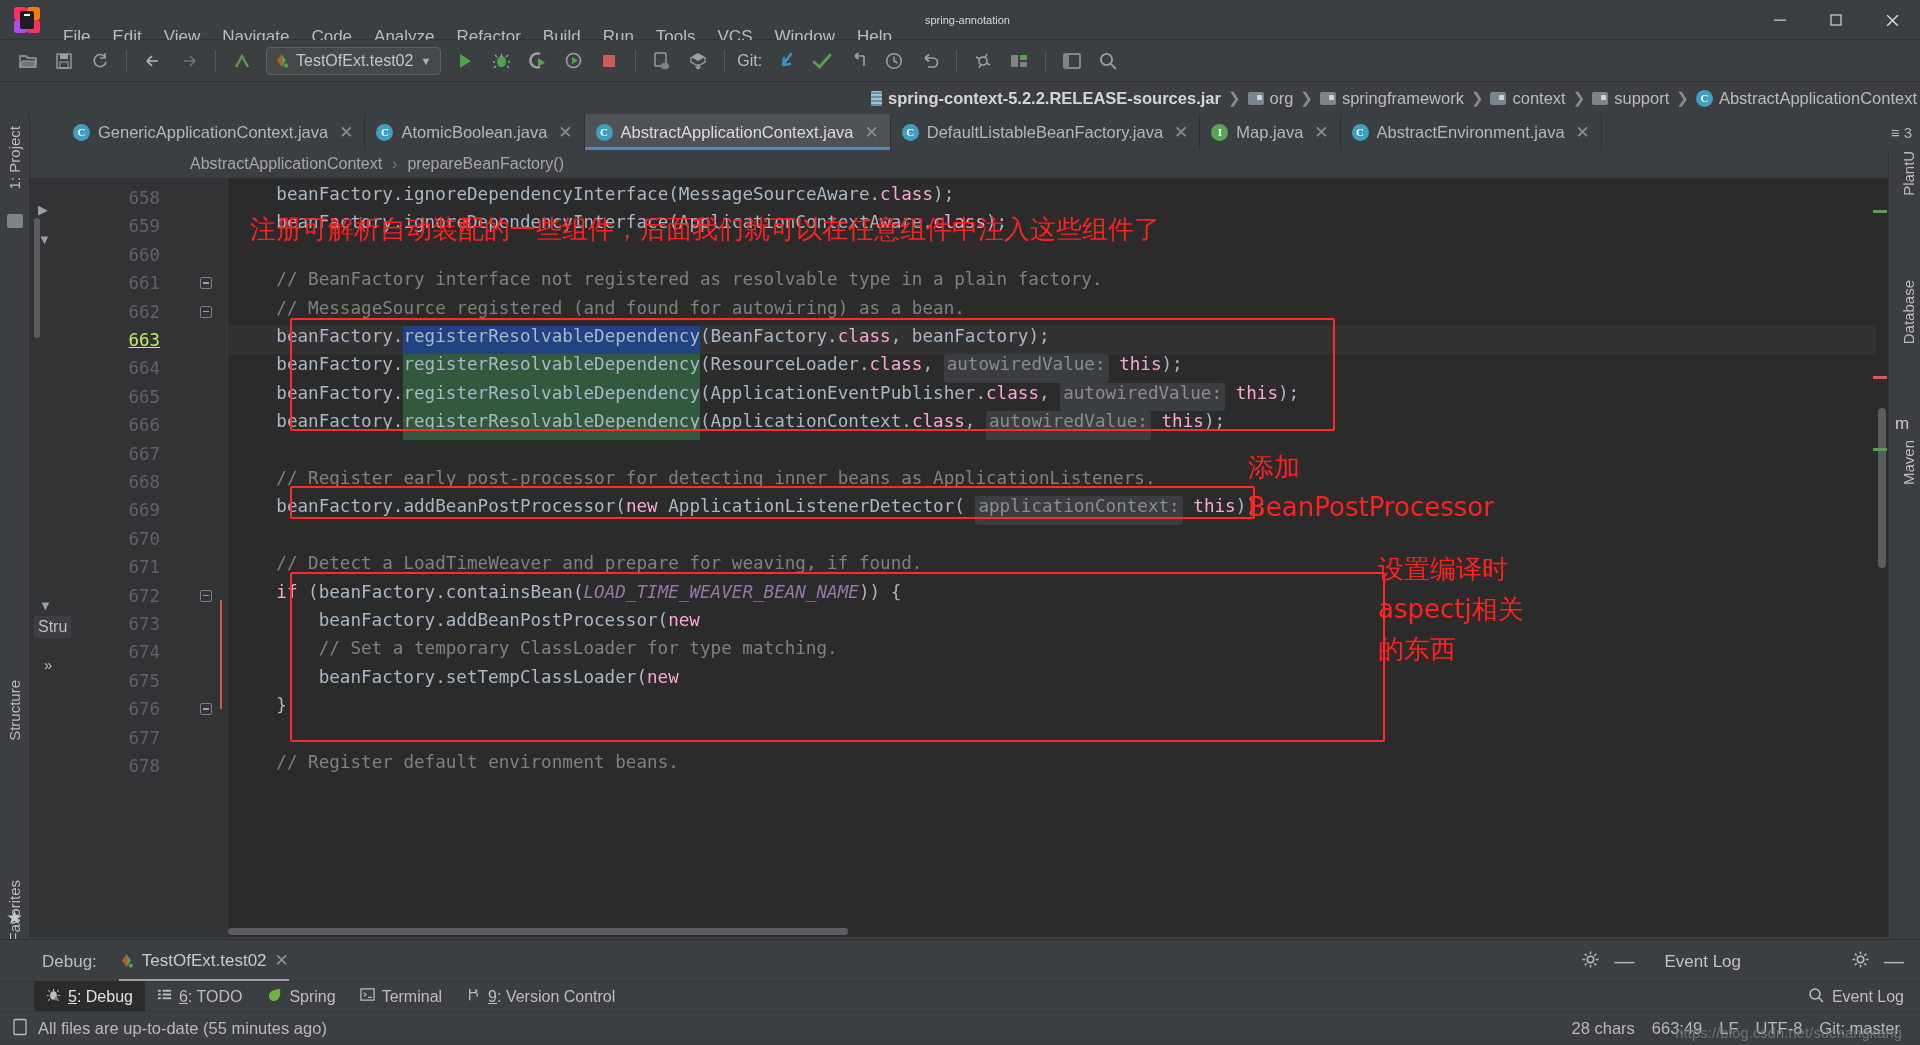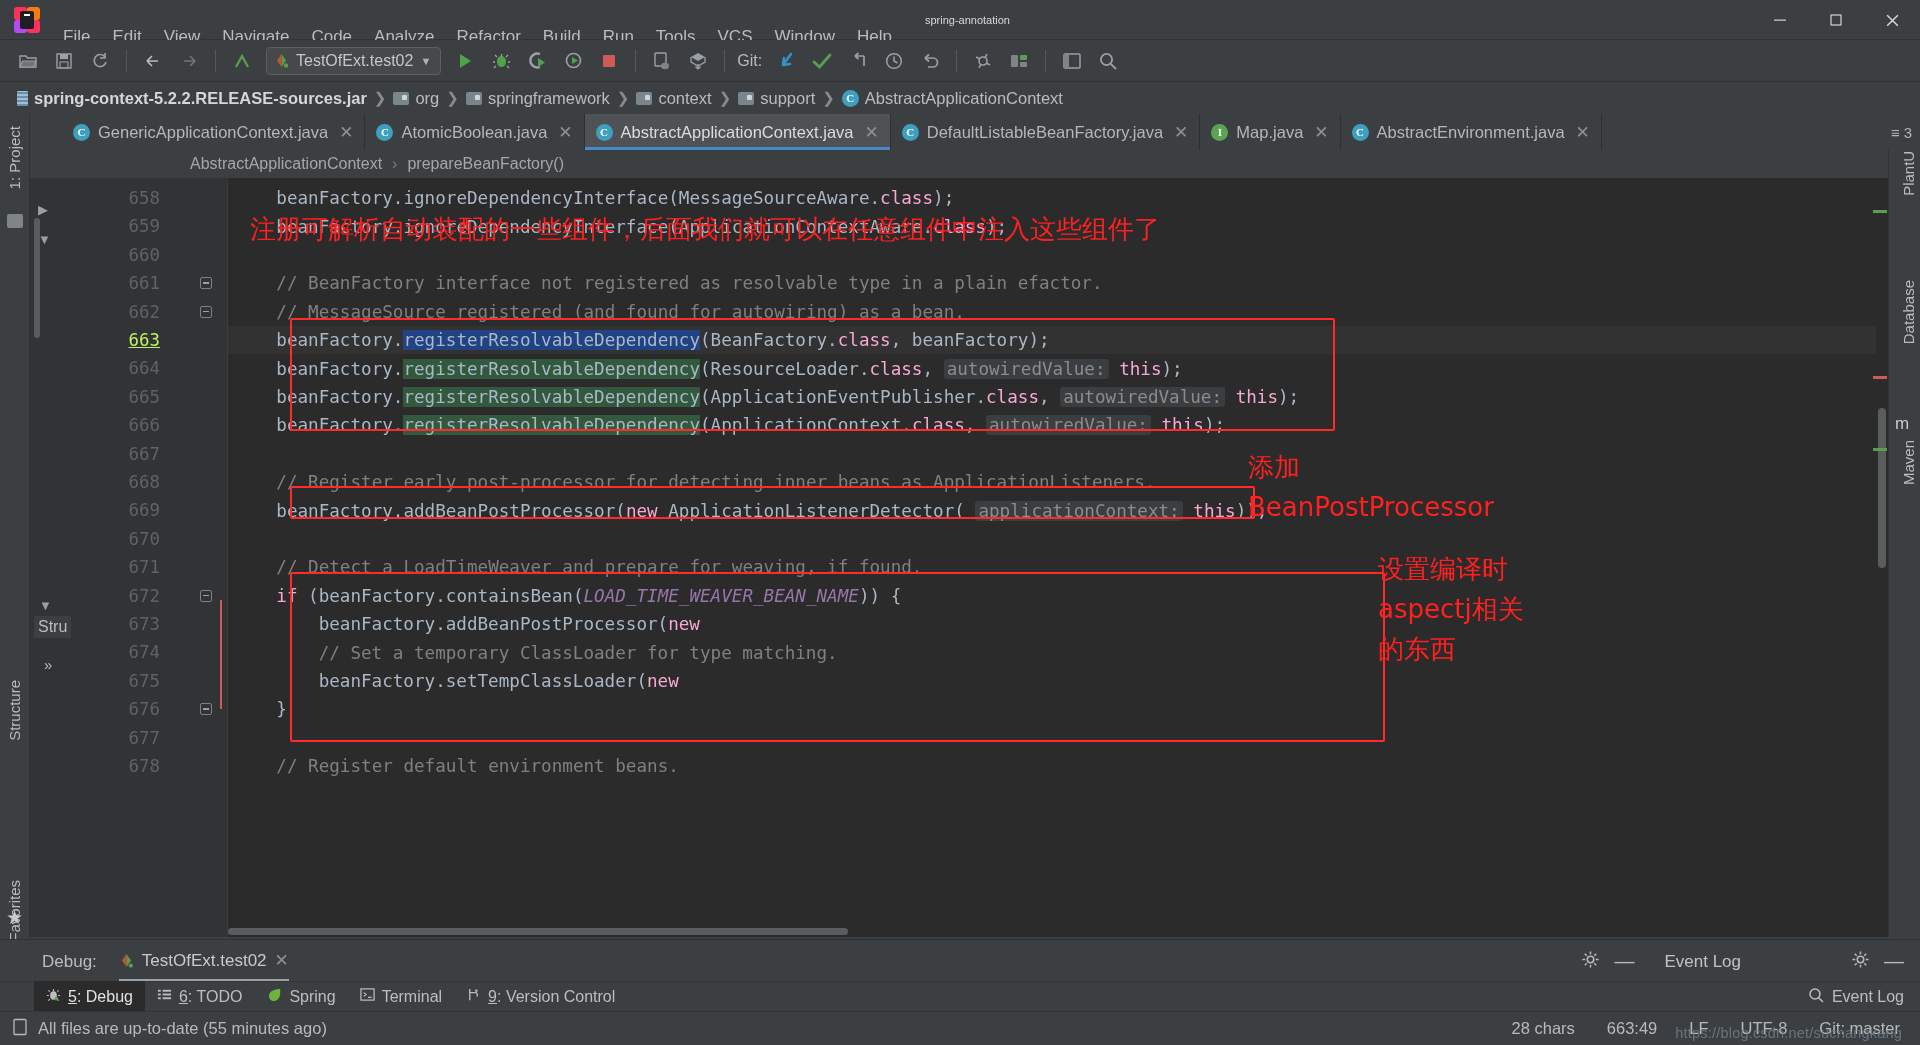--- a/index.html
+++ b/index.html
@@ -67,21 +67,21 @@
     border: 1px solid #5e6060; border-radius: 4px; background: #45494a;
     height: 28px; padding: 0 9px 0 7px; margin: 0 6px;
     color: #c2c7cc; font-size: 16px; white-space: nowrap;
   }
   .git-label { color: #b9bcbd; font-size: 16px; margin: 0 6px 0 4px; }
 
   
   .navbar {
     position: absolute; left: 0; top: 82px; width: 1920px; height: 32px;
     background: #3c3f41; display: flex; align-items: center; padding-left: 14px;
-    font-size: 16.5px; color: #bbbbbb; white-space: nowrap;
+    font-size: 16.5px; color: #bbbbbb; white-space: nowrap; justify-content: flex-end;
   }
   .nav-crumb { display: flex; align-items: center; gap: 6px; padding: 2px 3px; }
   .nav-crumb.bold { font-weight: bold; color: #d6d6d6; }
   .nav-sep { color: #8a8a8a; margin: 0 4px; font-size: 15px; }
   .jar-ico {
     width: 11px; height: 15px; background:
       repeating-linear-gradient(0deg, #6a8fa8 0 2px, #9fc0d4 2px 4px);
     border-radius: 1px; display: inline-block;
   }
   .folder-ico {
@@ -159,21 +159,21 @@
     position: absolute; left: 148px; top: 28px; width: 50px; bottom: 0;
     background: #313335; border-right: 1px solid #3a3c3e;
   }
   .code-area {
     position: absolute; left: 198px; top: 28px; right: 0; bottom: 0;
     background: #2b2b2b; overflow: hidden;
   }
 
   .coderow {
     position: absolute; left: 0; width: 100%; height: 28.4px;
-    display: flex; align-items: center;
+    display: flex; 
     font-family: "DejaVu Sans Mono", monospace; font-size: 17.6px;
     color: #a9b7c6; white-space: pre;
   }
   .lnum {
     position: absolute; width: 120px; text-align: right;
     font-family: "DejaVu Sans Mono", monospace; font-size: 17.4px;
     color: #606366; height: 28.4px; line-height: 28.4px;
   }
   .lnum.cur { color: #bef264; text-decoration: underline; }
   .cur-line-hl {
@@ -235,21 +235,21 @@
   .tw-right { margin-left: auto; display: flex; align-items: center;
     gap: 8px; padding-right: 16px; color: #bdbdbd; font-size: 16px; }
 
   .statusbar {
     position: absolute; left: 0; bottom: 0; width: 1920px; height: 34px;
     background: #3c3f41; display: flex; align-items: center;
     padding-left: 12px; color: #b9b9b9; font-size: 16.5px; gap: 10px;
     border-top: 1px solid #343739;
   }
   .sb-right {
-    margin-left: auto; display: flex; align-items: center; gap: 32px;
+    margin-left: auto; display: flex; align-items: center; gap: 17px;
     padding-right: 20px;
   }
   .watermark {
     position: absolute; right: 18px; bottom: 4px; color: #6f7d8a;
     font-size: 14.5px; opacity: .85; letter-spacing: .2px;
   }
 
   
   .vscroll {
     position: absolute; right: 0; top: 28px; width: 12px; bottom: 0;
@@ -618,21 +618,21 @@
           </div>
           <div style="position: absolute; left: 42px; top: 421.6px; width: 2px; height: 109.6px; background: rgb(207, 91, 86);"></div>
         </div>
     </div>
 
     <div class="code-area">
       <div id="coderows">
           <div class="coderow" style="top: 6px;"><span style="display: inline-block; width: 48.32px;"></span><span>beanFactory.ignoreDependencyInterface(MessageSourceAware.</span><span class="kw">class</span><span>);</span></div>
           <div class="coderow" style="top: 34.4px;"><span style="display: inline-block; width: 48.32px;"></span><span>beanFactory.ignoreDependencyInterface(ApplicationContextAware.</span><span class="kw">class</span><span>);</span></div>
           <div class="coderow" style="top: 62.8px;"><span style="display: inline-block; width: 6px;"></span></div>
-          <div class="coderow" style="top: 91.2px;"><span style="display: inline-block; width: 48.32px;"></span><span class="cmt">// BeanFactory interface not registered as resolvable type in a plain efactor.</span></div>
+          <div class="coderow" style="top: 91.2px;"><span style="display: inline-block; width: 48.32px;"></span><span class="cmt">// BeanFactory interface not registered as resolvable type in a plain factory.</span></div>
           <div class="coderow" style="top: 119.6px;"><span style="display: inline-block; width: 48.32px;"></span><span class="cmt">// MessageSource registered (and found for autowiring) as a bean.</span></div>
           <div class="cur-line-hl" style="top: 148px;"></div>
           <div class="coderow" style="top: 148px;"><span style="display: inline-block; width: 48.32px;"></span><span>beanFactory.</span><span class="sel">registerResolvableDependency</span><span>(BeanFactory.</span><span class="kw">class</span><span>, beanFactory);</span></div>
           <div class="coderow" style="top: 176.4px;"><span style="display: inline-block; width: 48.32px;"></span><span>beanFactory.</span><span class="occ">registerResolvableDependency</span><span>(ResourceLoader.</span><span class="kw">class</span><span>, </span><span class="hintbg">autowiredValue:</span><span> </span><span class="kw">this</span><span>);</span></div>
           <div class="coderow" style="top: 204.8px;"><span style="display: inline-block; width: 48.32px;"></span><span>beanFactory.</span><span class="occ">registerResolvableDependency</span><span>(ApplicationEventPublisher.</span><span class="kw">class</span><span>, </span><span class="hintbg">autowiredValue:</span><span> </span><span class="kw">this</span><span>);</span></div>
           <div class="coderow" style="top: 233.2px;"><span style="display: inline-block; width: 48.32px;"></span><span>beanFactory.</span><span class="occ">registerResolvableDependency</span><span>(ApplicationContext.</span><span class="kw">class</span><span>, </span><span class="hintbg">autowiredValue:</span><span> </span><span class="kw">this</span><span>);</span></div>
           <div class="coderow" style="top: 261.6px;"><span style="display: inline-block; width: 6px;"></span></div>
           <div class="coderow" style="top: 290px;"><span style="display: inline-block; width: 48.32px;"></span><span class="cmt">// Register early post-processor for detecting inner beans as ApplicationListeners.</span></div>
           <div class="coderow" style="top: 318.4px;"><span style="display: inline-block; width: 48.32px;"></span><span>beanFactory.addBeanPostProcessor(</span><span class="kw">new</span><span> ApplicationListenerDetector( </span><span class="hintbg">applicationContext:</span><span> </span><span class="kw">this</span><span>));</span></div>
           <div class="coderow" style="top: 346.8px;"><span style="display: inline-block; width: 6px;"></span></div>

